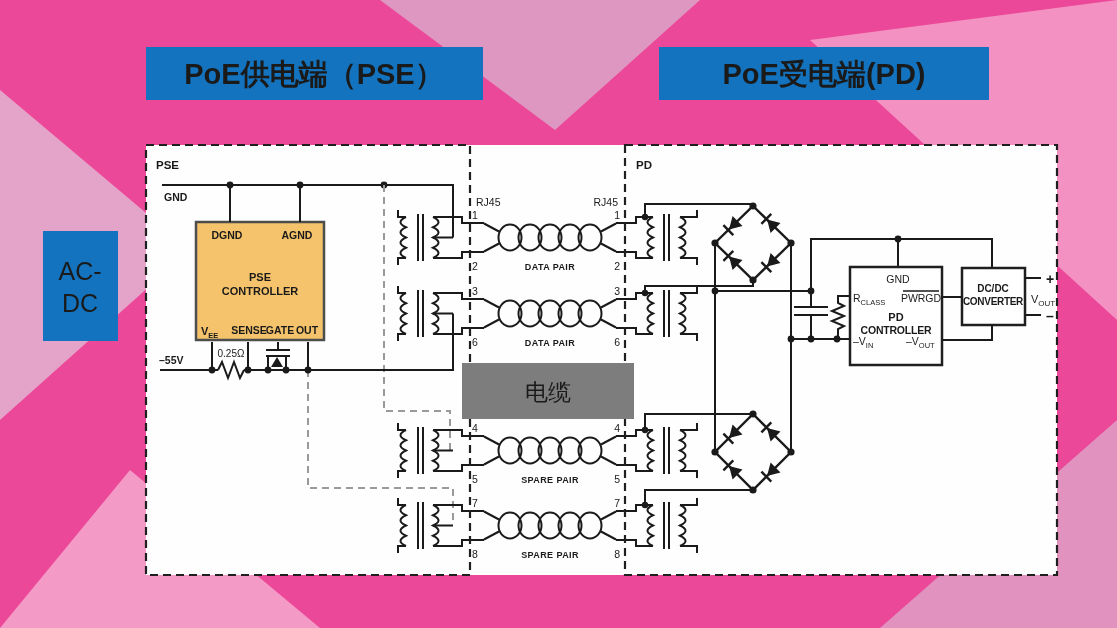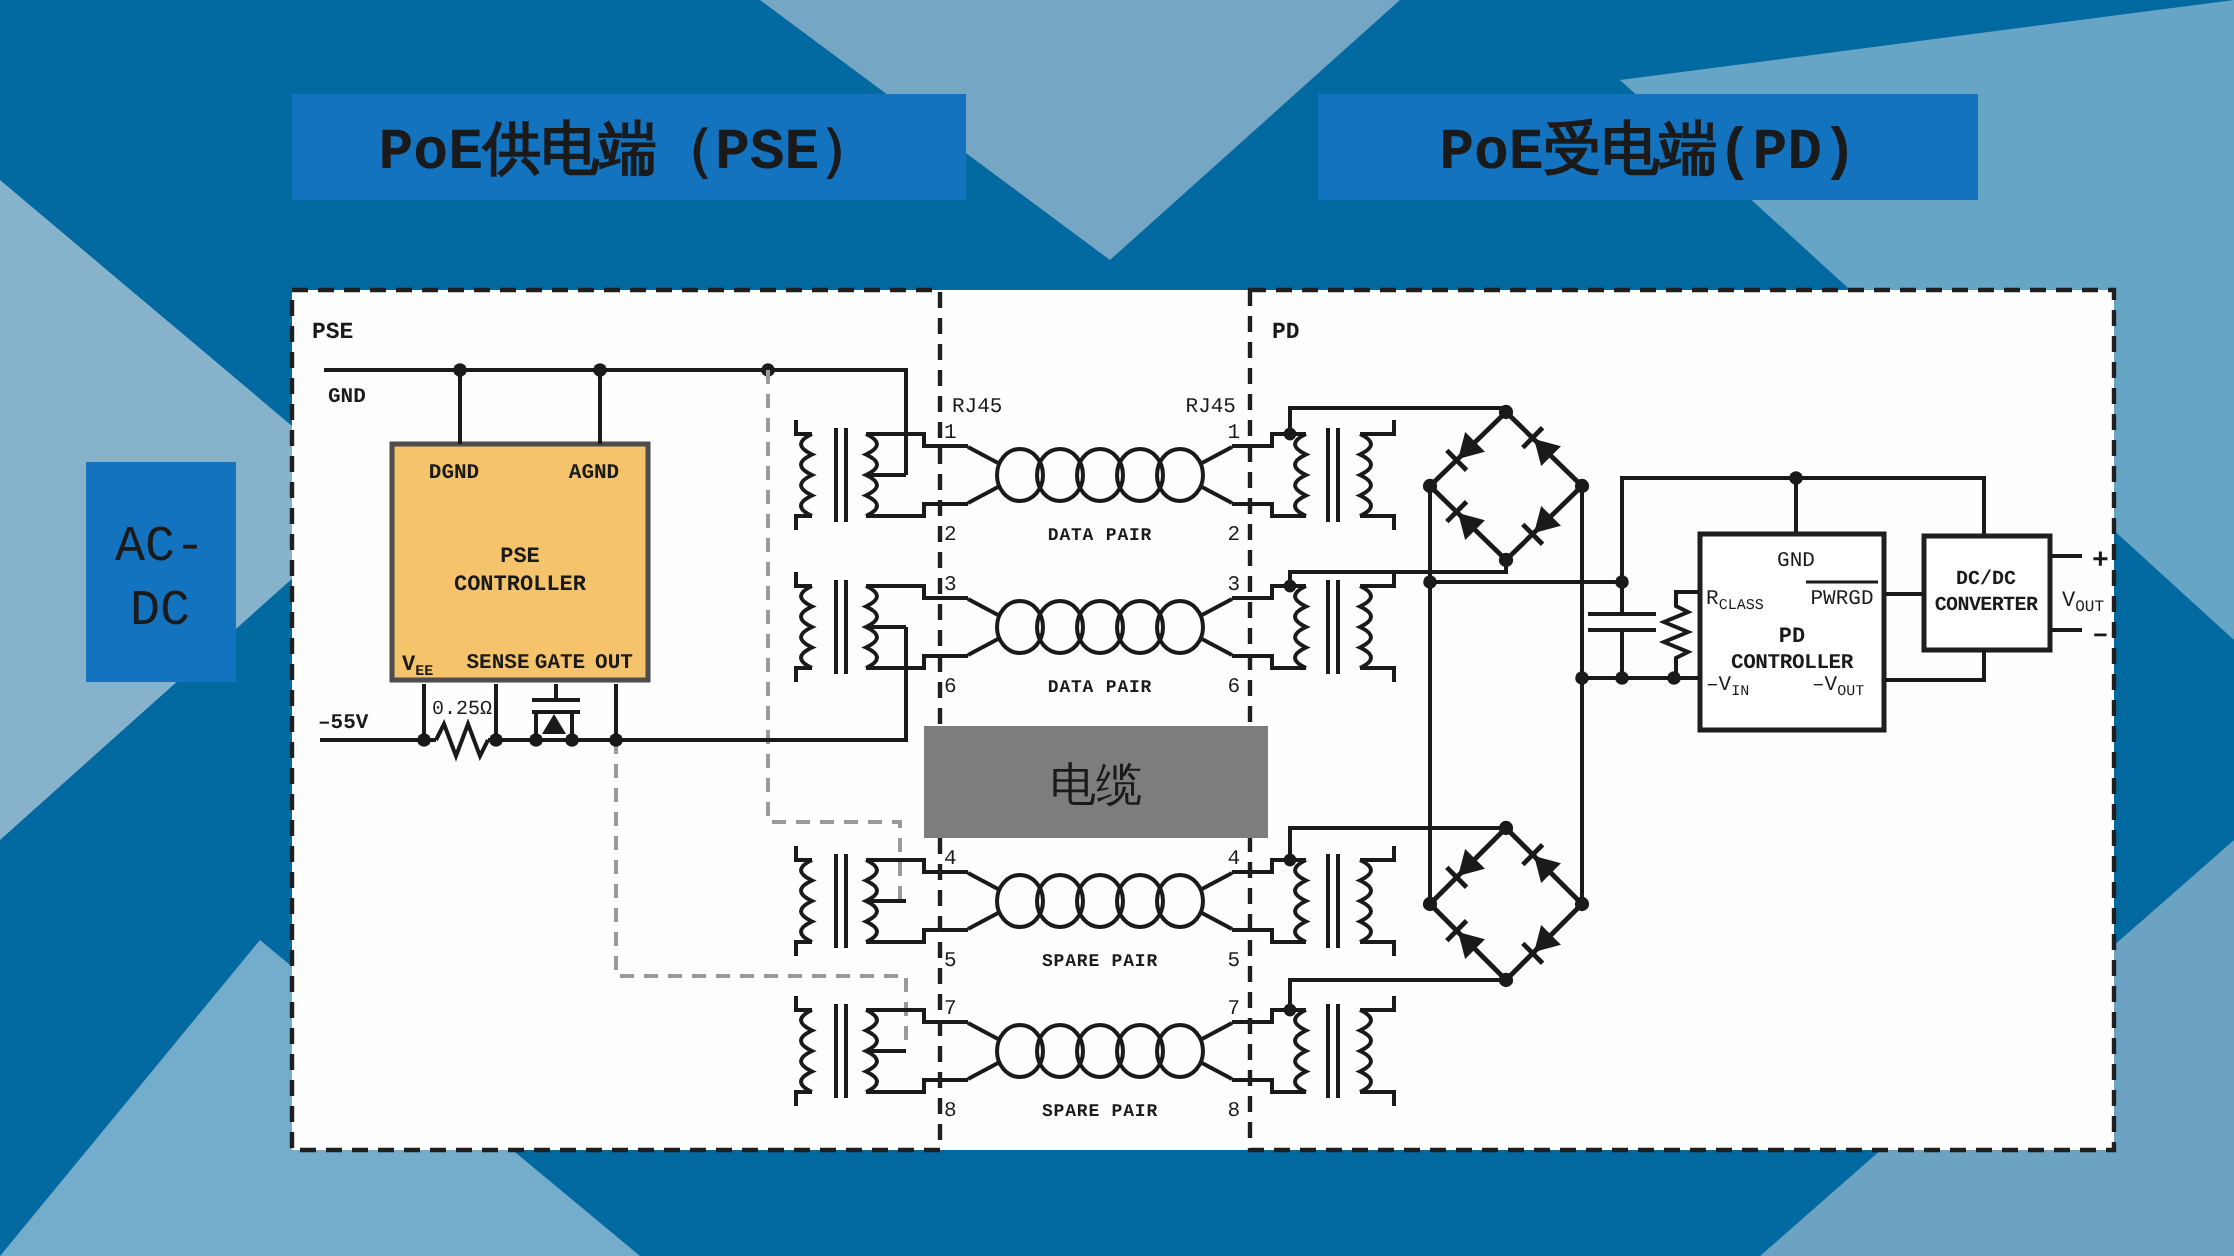--- a/index.html
+++ b/index.html
@@ -1,17 +1,17 @@
 <!DOCTYPE html>
 <html><head>
 <meta charset="utf-8">
 <style>
   html,body{margin:0;padding:0;background:#dfe2e8;}
   #stage{position:relative;width:1117px;height:628px;overflow:hidden;
-         background:#0369a1;font-family:Liberation Mono, monospace;text-align:right;}
+         background:#ec4899;font-family:Liberation Sans, sans-serif;text-align:right;}
   svg{position:absolute;left:0;top:0;}
   text{fill:#1a1a1a;}
   .wire{fill:none;stroke:#1a1a1a;stroke-width:2;}
   .wire3{fill:none;stroke:#1a1a1a;stroke-width:2.4;}
   .gdash{fill:none;stroke:#9a9a9a;stroke-width:2;stroke-dasharray:7 5;}
   .bdash{fill:none;stroke:#1f1f1f;stroke-width:2.2;stroke-dasharray:8 5;}
   .dot{fill:#1a1a1a;}
   .lbl{font-weight:bold;}
 </style>
 </head>

